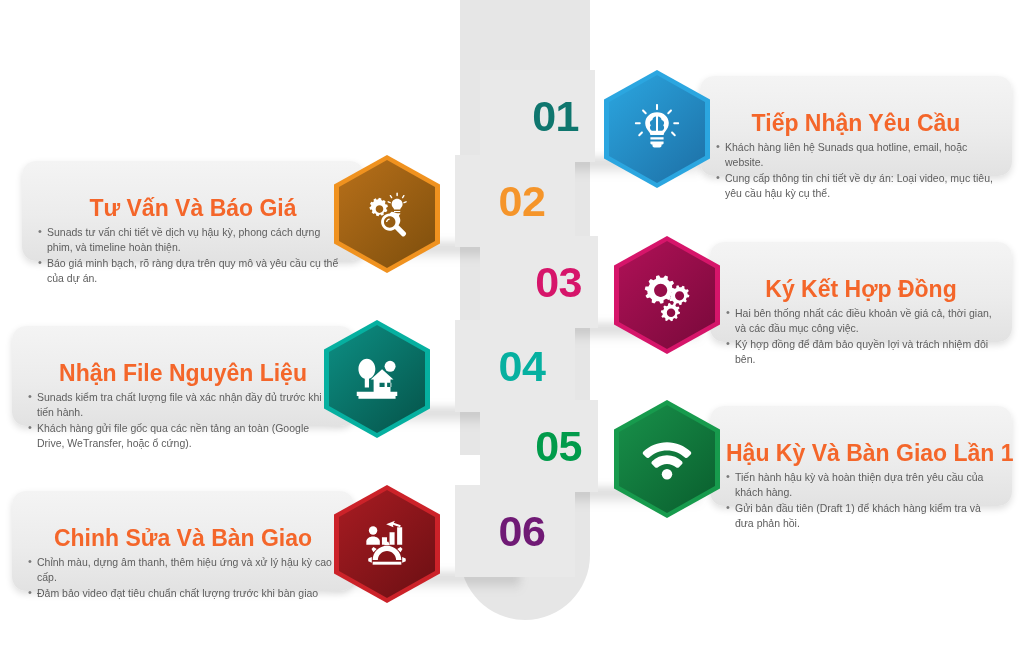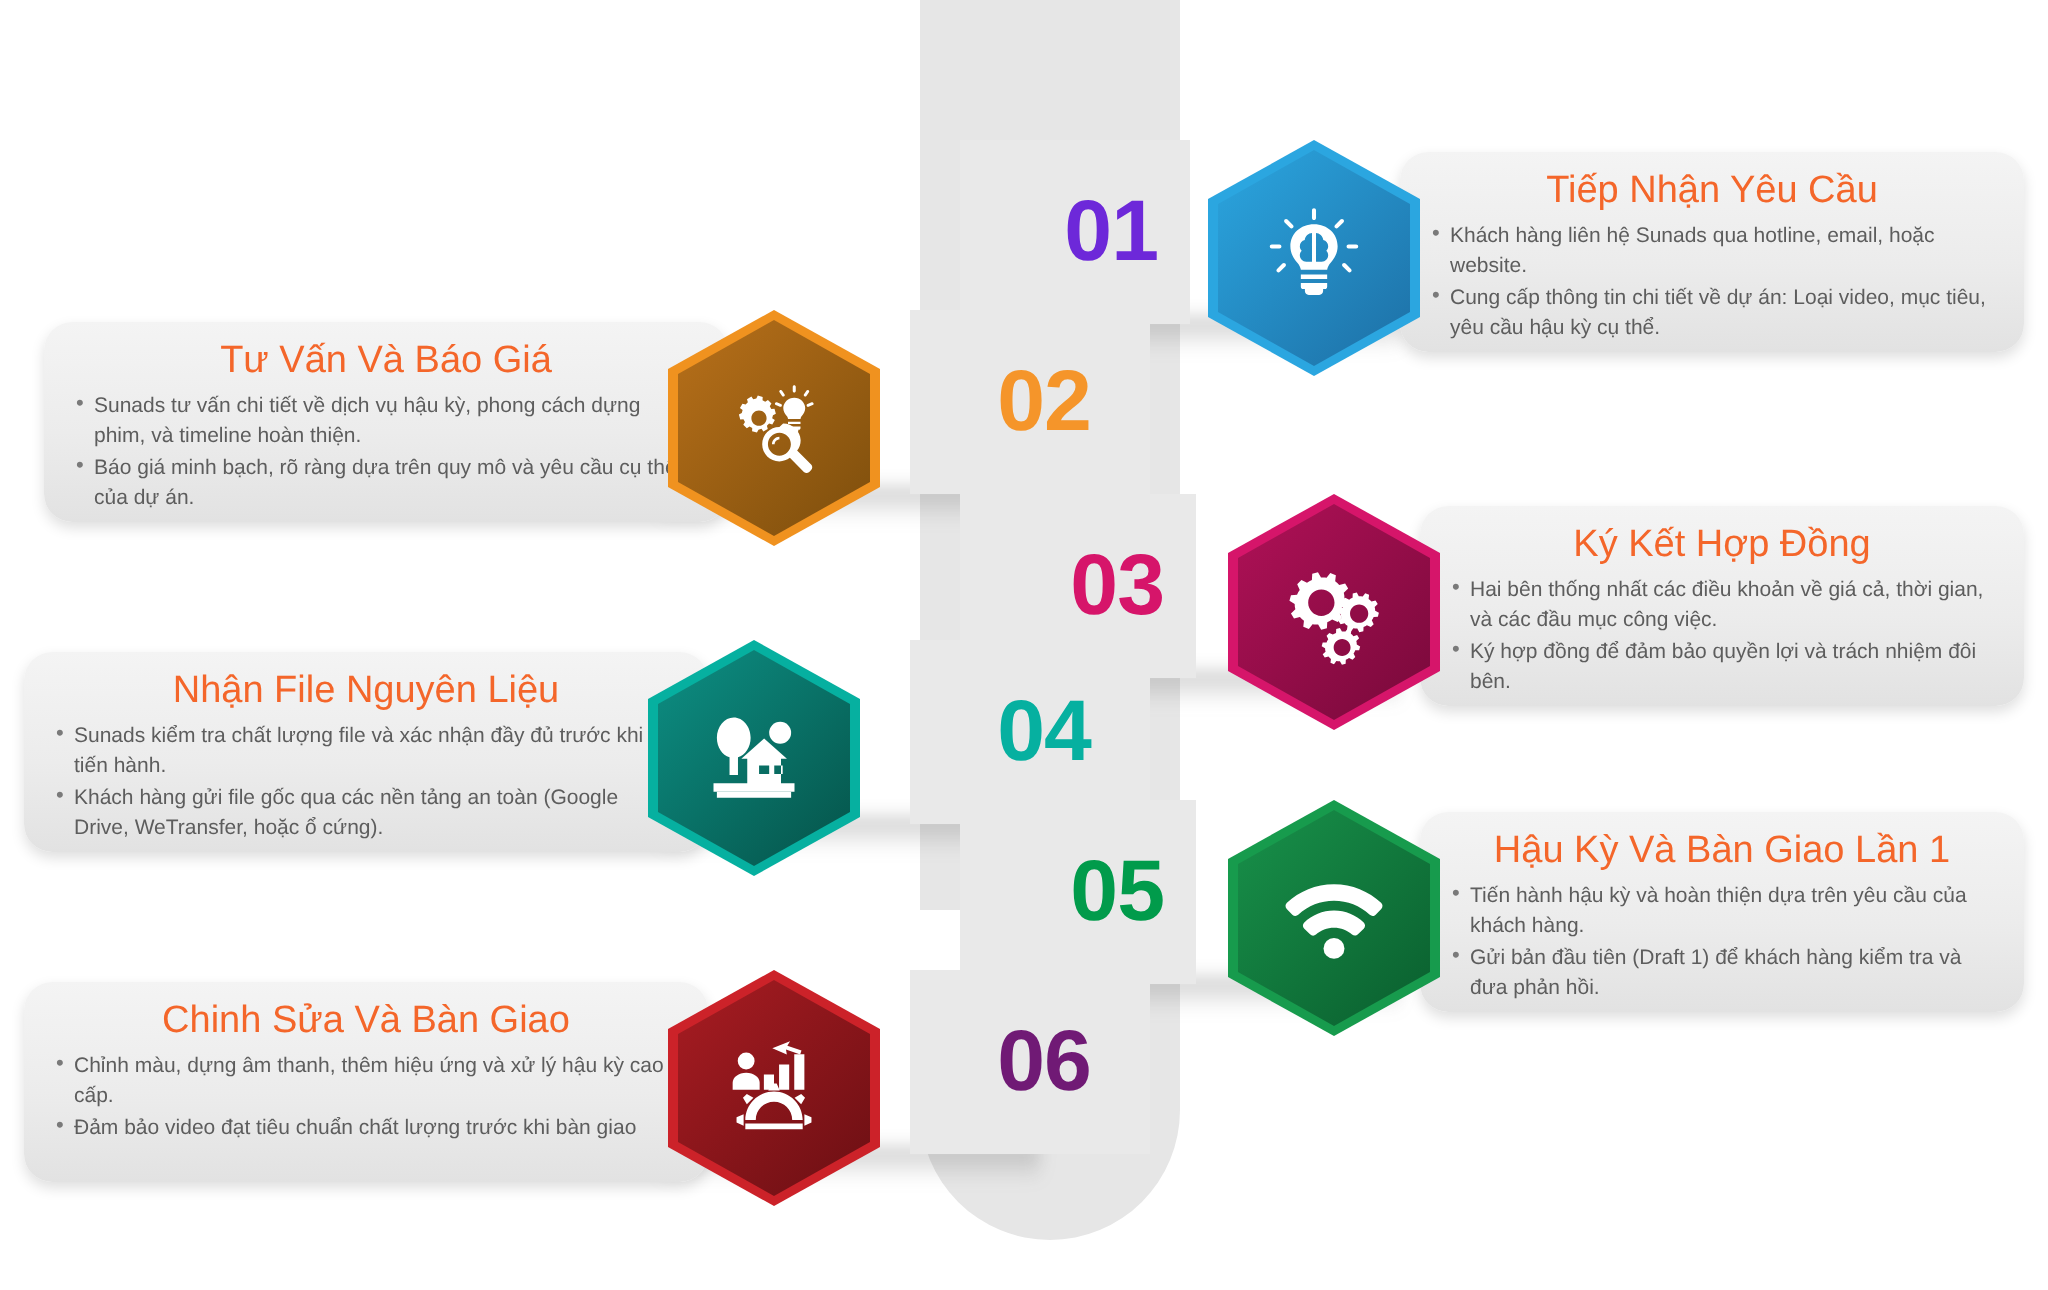--- a/index.html
+++ b/index.html
@@ -84,25 +84,26 @@
     top: 6px;
     height: 100px;
     background: linear-gradient(to bottom, #f4f4f4 0%, #ececec 55%, #e2e2e2 100%);
     border-radius: 14px;
     box-shadow: 0 3px 7px rgba(0,0,0,0.13);
     padding: 9px 16px 8px 16px;
   }
 
   .card-title {
     color: #f4662a;
-    font-size: 19px;
-    font-weight: 400;
+    font-size: 23px;
+    font-weight: 700;
     line-height: 1.15;
     margin-bottom: 4px;
     white-space: nowrap;
+    margin-top: 25px;
   }
   .card.title-center .card-title { text-align: center; }
 
   .bullets { list-style: none; }
   .bullets li {
     position: relative;
     color: #5d5d5d;
     font-size: 10.5px;
     line-height: 1.42;
     padding-left: 9px;
@@ -146,21 +147,21 @@
 <body>
 
 <div id="stage">
 
   <div class="spine"></div>
   <div class="spine-inner-round"></div>
 
   <div class="row" style="left:0;top:70px;width:1024px;">
     <div class="plaque-shadow" style="left:520px;top:88px;width:180px;"></div>
     <div class="plaque right-side" style="left:480px;width:115px;">
-      <span class="num" style="color: #6d28d9;">01</span>
+      <span class="num" style="color: #0f766e;">01</span>
     </div>
     <div class="card title-center" style="left:700px;width:312px;">
       <div class="card-title">Tiếp Nhận Yêu Cầu</div>
       <ul class="bullets">
         <li>Khách hàng liên hệ Sunads qua hotline, email, hoặc website.</li>
         <li>Cung cấp thông tin chi tiết về dự án: Loại video, mục tiêu, yêu cầu hậu kỳ cụ thể.</li>
       </ul>
     </div>
     <div class="hex" style="left:604px;background:#2ba6e0;">
       <div class="hex-inner" style="background:linear-gradient(135deg,#2ba6e0,#1d6fa5);"></div>
@@ -188,21 +189,21 @@
       <svg viewBox="0 0 64 64">
         <path d="M21.5 14.5l-1.8.5-1.1-1.6-2.6 1.5.5 1.9-1.3 1.3-1.9-.5-1.5 2.6 1.6 1.1-.5 1.8-1.7.9.8 2.9 1.9-.1.9 1.6-1 1.6 2.1 2.1 1.6-1 1.6.9-.1 1.9 2.9.8.9-1.7 1.8-.5 1.1 1.6 2.6-1.5-.5-1.9 1.3-1.3 1.9.5 1.5-2.6-1.6-1.1.5-1.8 1.7-.9-.8-2.9-1.9.1-.9-1.6 1-1.6-2.1-2.1-1.6 1-1.6-.9.1-1.9-2.9-.8zm1.6 7.2c2.5 0 4.5 2 4.5 4.5s-2 4.5-4.5 4.5-4.5-2-4.5-4.5 2-4.5 4.5-4.5z"></path>
         <path d="M44 14c-3.6 0-6.5 2.8-6.5 6.2 0 2 .9 3.4 1.8 4.4.6.6.9 1.3 1 2h7.4c.1-.7.4-1.4 1-2 .9-1 1.8-2.4 1.8-4.4 0-3.4-2.9-6.2-6.5-6.2zm-3.7 14.3v1.4h7.4v-1.4zm0 2.8v1c0 .5.4.9.9.9h.4v.6c0 .7.5 1.2 1.2 1.2h2.4c.7 0 1.2-.5 1.2-1.2v-.6h.4c.5 0 .9-.4.9-.9v-1z"></path>
         <path d="M44 6.6c.5 0 .9.4.9.9v2.6c0 .5-.4.9-.9.9s-.9-.4-.9-.9V7.5c0-.5.4-.9.9-.9zM35.5 9.6c.4-.3 1-.2 1.2.2l1.5 2.2c.3.4.2 1-.2 1.2-.4.3-1 .2-1.2-.2l-1.5-2.2c-.3-.4-.2-.9.2-1.2zm17 0c.4.3.5.8.2 1.2l-1.5 2.2c-.3.4-.8.5-1.2.2-.4-.3-.5-.8-.2-1.2l1.5-2.2c.2-.4.8-.5 1.2-.2zM32.6 17.3c.2-.5.7-.7 1.1-.5l2.4 1c.5.2.7.7.5 1.1s-.7.7-1.1.5l-2.4-1c-.5-.2-.7-.7-.5-1.1zm22.8 0c.2.5 0 1-.5 1.1l-2.4 1c-.5.2-1 0-1.1-.5-.2-.5 0-1 .5-1.1l2.4-1c.4-.2.9 0 1.1.5z"></path>
         <path d="M35.2 31.4c-5.6 0-10.2 4.6-10.2 10.2s4.6 10.2 10.2 10.2c2.3 0 4.5-.8 6.2-2.1l8.3 8.3c.9.9 2.3.9 3.2 0l1.1-1.1c.9-.9.9-2.3 0-3.2l-8.3-8.3c1.3-1.7 2.1-3.8 2.1-6.2-.2-5.2-4.8-9.8-10.4-9.8zm0 3.4c3.8 0 6.8 3.1 6.8 6.8s-3.1 6.8-6.8 6.8-6.8-3.1-6.8-6.8 3-6.8 6.8-6.8z"></path>
         <path d="M30.8 41.6c0-2.4 2-4.4 4.4-4.4v1.6c-1.6 0-2.8 1.3-2.8 2.8z"></path>
       </svg>
     </div>
   </div>
 
-  <div class="row" style="left:0;top:247px;width:932px;">
+  <div class="row" style="left:0;top:236px;width:932px;">
     <div class="plaque-shadow" style="left:520px;top:88px;width:180px;"></div>
     <div class="plaque right-side" style="left:480px;width:118px;">
       <span class="num" style="color: rgb(214, 21, 106);">03</span>
     </div>
     <div class="card title-center" style="left:710px;width:302px;">
       <div class="card-title">Ký Kết Hợp Đồng</div>
       <ul class="bullets">
         <li>Hai bên thống nhất các điều khoản về giá cả, thời gian, và các đầu mục công việc.</li>
         <li>Ký hợp đồng để đảm bảo quyền lợi và trách nhiệm đôi bên.</li>
       </ul>

